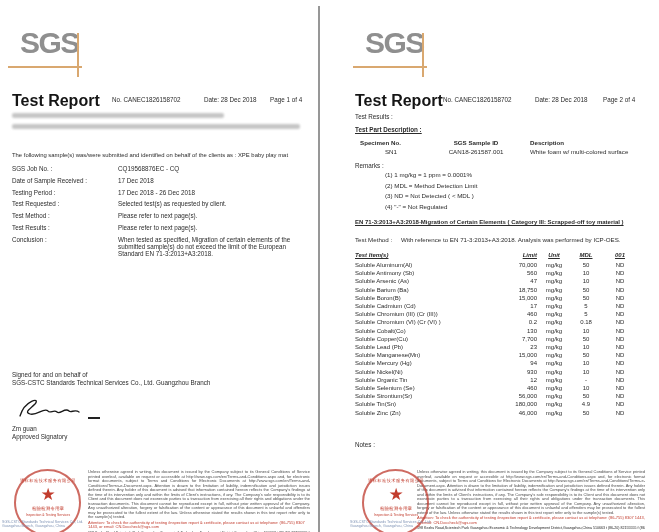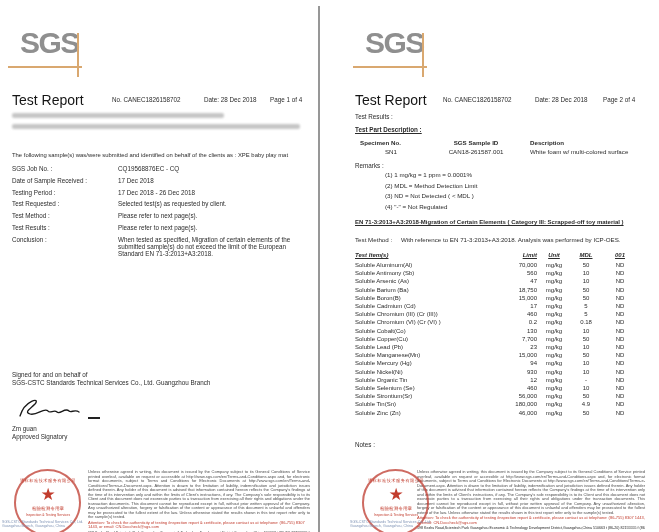--- a/index.html
+++ b/index.html
@@ -12,21 +12,21 @@
 
   
   .logo{position:absolute;top:14px;left:20px;width:80px;height:50px;}
   .page2 .logo{left:43px;}
   .logo-text{font-size:30px;font-weight:bold;color:#8f8f8f;letter-spacing:-1.5px;line-height:32px;}
   .logo-hline{position:absolute;left:-12px;top:39px;width:74px;height:2px;background:#d9a870;}
   .logo-vline{position:absolute;left:57px;top:6px;width:2px;height:44px;background:#d9a870;}
 
   
   .header-row{position:absolute;top:79px;left:0;right:0;height:14px;}
-  .hr-title{position:absolute;left:12px;top:0;font-size:14px;font-weight:normal;color:#151515;}
+  .hr-title{position:absolute;left:12px;top:0;font-size:16px;font-weight:bold;color:#151515;}
   .hr-no{position:absolute;left:112px;top:4px;font-size:6.3px;}
   .hr-date{position:absolute;left:204px;top:4px;font-size:6.3px;}
   .hr-pg{position:absolute;left:270px;top:4px;font-size:6.3px;}
   .page2 .hr-title{left:33px;} .page2 .hr-no{left:121px;}
   .page2 .hr-date{left:213px;} .page2 .hr-pg{left:281px;}
 
   
   .blur-bar{position:absolute;left:12px;height:5px;background:#c6c6c6;filter:blur(1.2px);border-radius:2px;}
   .bb1{top:100px;width:212px;} .bb2{top:111px;width:288px;}
   .intro{position:absolute;top:139px;left:12px;font-size:5.9px;white-space:nowrap;}

